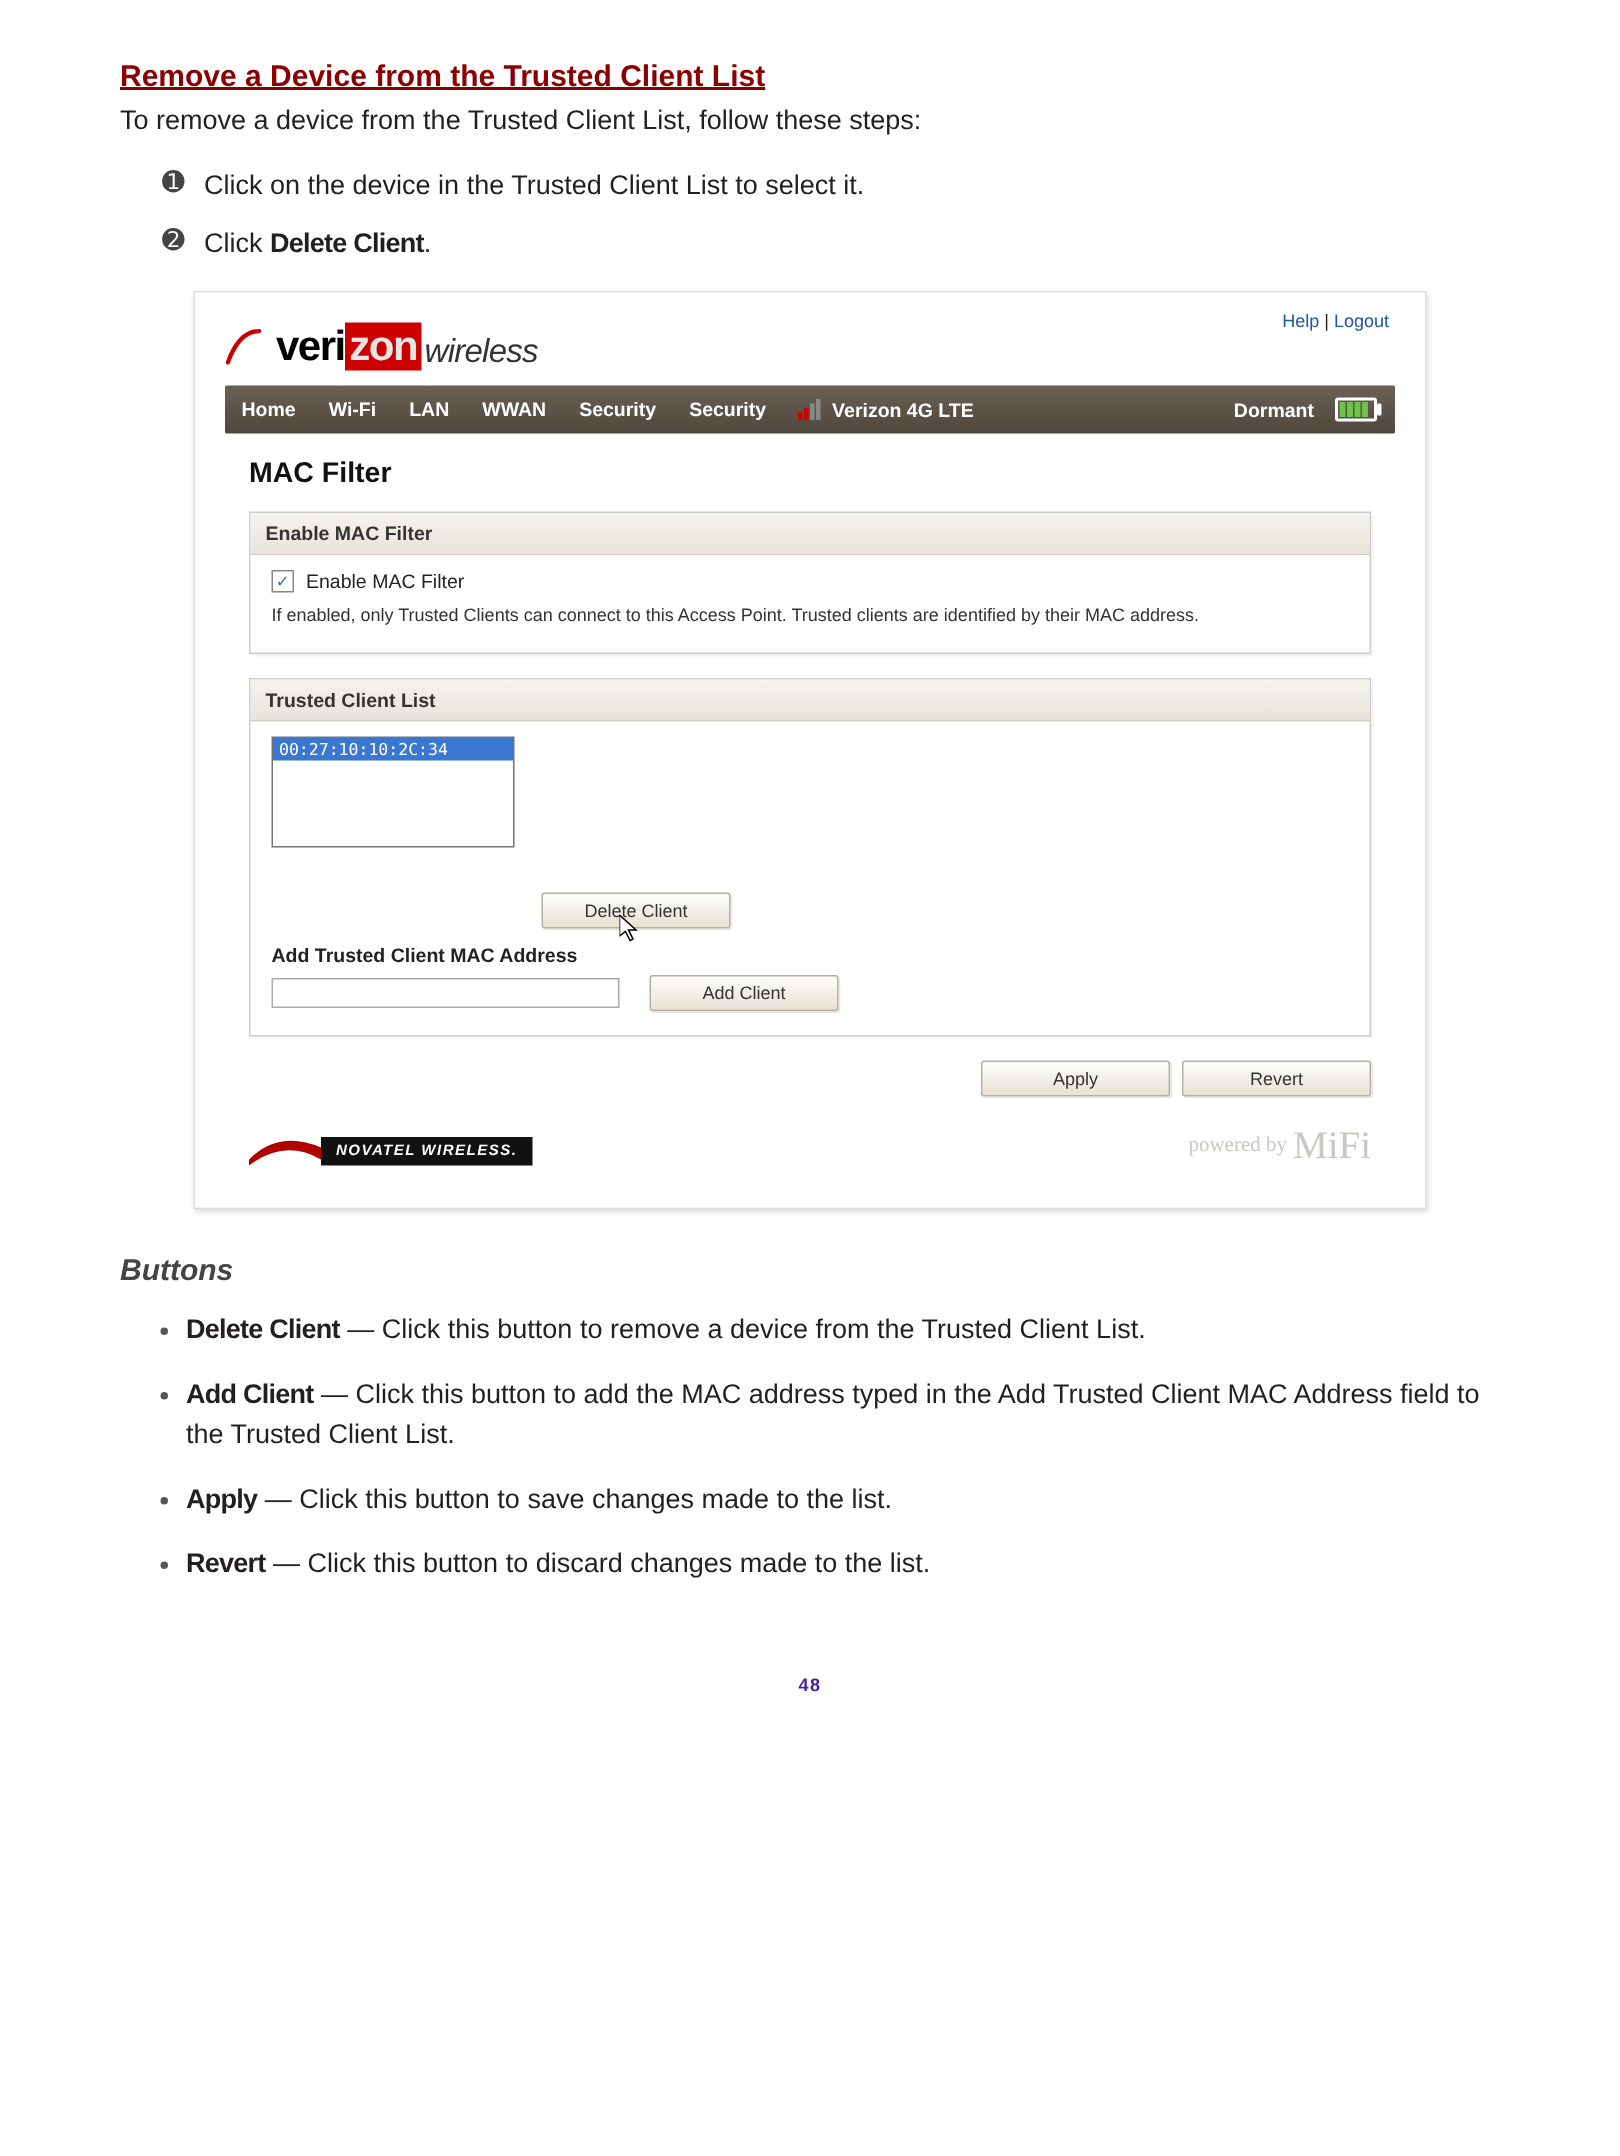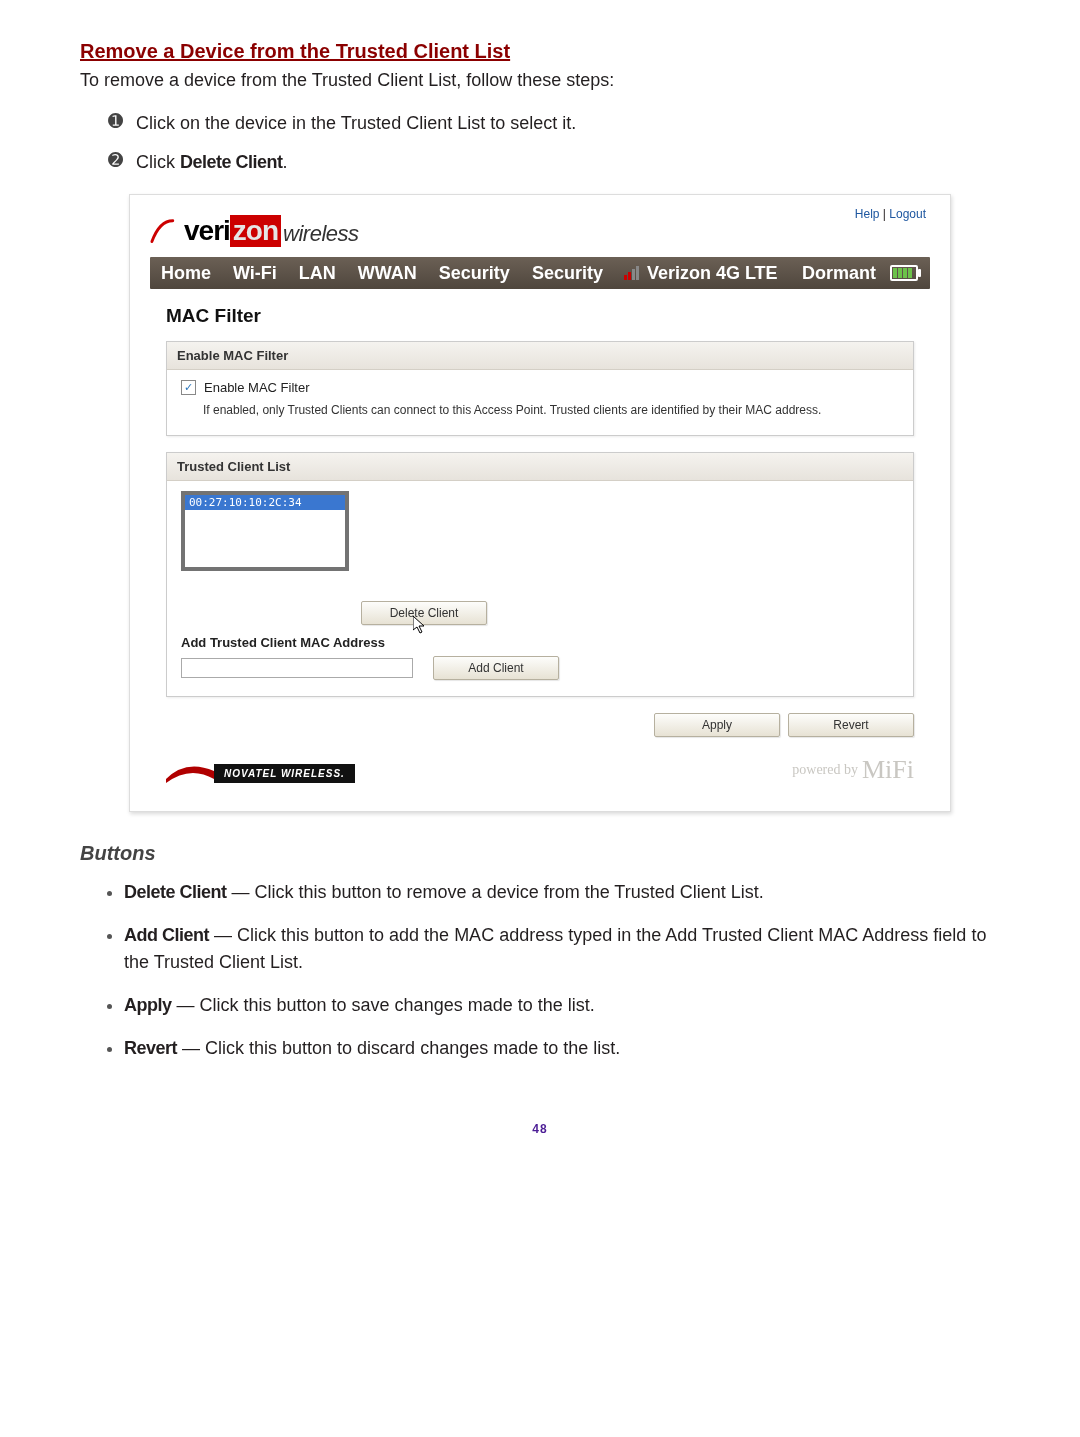--- a/index.html
+++ b/index.html
@@ -69,21 +69,21 @@
     font-weight: 900; font-size: 28px; color:#e5e5e5; background:#c00; padding:0 3px; letter-spacing:-1px;
   }
   .logo-wireless { font-style: italic; font-size: 22px; color:#333; margin-left:2px; letter-spacing:-0.5px; }
 
   .navbar {
     display: flex;
     align-items: center;
     background: linear-gradient(#6b6055, #4f463d);
     height: 32px;
     color: #fff;
-    font-size: 18px;
+    font-size: 13px;
     font-weight: bold;
     border-radius: 1px;
   }
   .navbar .nav-item {
     padding: 0 11px;
     line-height: 32px;
     cursor: default;
   }
   .signal {
     margin-left: 10px; margin-right: 8px; display:flex; align-items:flex-end; gap:1px;
@@ -120,24 +120,24 @@
   }
   .panel-body { padding: 10px 14px 16px 14px; font-size:12px; color:#333; }
 
   .chk-row { display:flex; align-items:center; margin-bottom:6px; }
   .chk {
     width:13px; height:13px; border:1px solid #888; background:#fff;
     display:inline-flex; align-items:center; justify-content:center;
     margin-right:8px; font-size:11px; color:#2a75bb;
   }
   .chk-lbl { font-size:13px; color:#222; }
-  .chk-desc { font-size:12px; color:#333; margin-left:22px; line-height:1.5; }
+  .chk-desc { font-size:12px; color:#333; line-height:1.5; }
 
   .listbox {
-    width:160px; height:72px; border:4px solid #737373; background:#fff;
+    width:160px; height:72px; border:1px solid #737373; background:#fff;
     font-family: monospace; font-size:11px;
   }
   .listbox .sel {
     background:#3a77d0; color:#fff; padding:1px 4px;
   }
   .btn {
     display:inline-block; min-width:96px; text-align:center;
     font-size:12px; color:#333;
     padding:4px 14px;
     border:1px solid #b6b09f;

